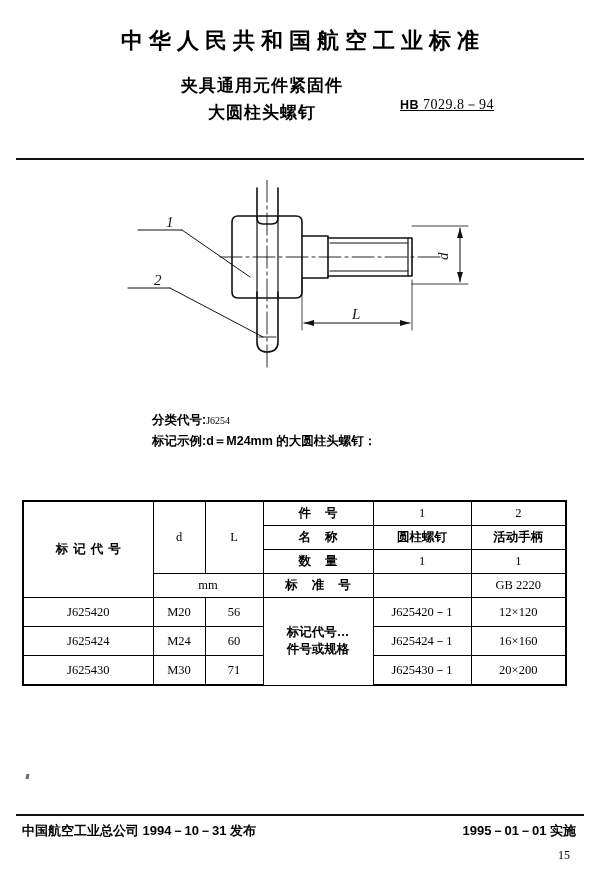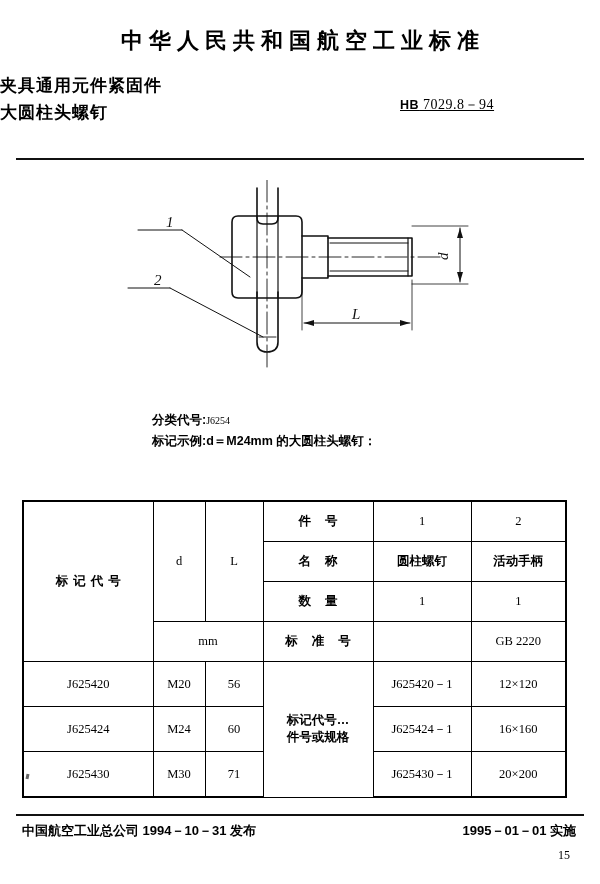--- a/index.html
+++ b/index.html
@@ -17,21 +17,21 @@
 
   
   .std-org{
     position:absolute;left:0;top:26px;width:600px;
     text-align:center;
     font-family:Liberation Sans, sans-serif;
     font-weight:bold;font-size:22px;letter-spacing:6px;
     text-indent:6px;
   }
   .title-block{
-    position:absolute;left:0;top:72px;width:500px;
+    position:absolute;left:12px;top:72px;width:500px;text-align:center;
   }
   .title-line{
     font-family:"Liberation Sans","DejaVu Sans",sans-serif;
     font-weight:bold;font-size:17px;letter-spacing:1px;
     line-height:27px;
   }
   .std-no{
     position:absolute;left:400px;top:96px;
     font-size:14px;letter-spacing:0.5px;white-space:nowrap;text-decoration:underline;
   }
@@ -65,21 +65,21 @@
   .tbl-wrap{position:absolute;left:22px;top:500px;width:543px;}
   table.spec{
     border-collapse:collapse;width:543px;
     font-size:12.5px;
     table-layout:fixed;
   }
   table.spec td{
     border:1px solid #000;
     text-align:center;
     vertical-align:middle;
-    padding:9px 2px;
+    padding:1px 2px;
     height:21px;
     font-family:"Liberation Serif","DejaVu Serif",serif;
   }
   table.spec td.cjk{
     font-family:"Liberation Sans","DejaVu Sans",sans-serif;
     font-weight:bold;font-size:12.5px;
   }
   table.spec td.sp{letter-spacing:5px;text-indent:5px;}
   table.spec td.sp2{letter-spacing:14px;text-indent:14px;}
   table.spec .outer-top{border-top:2px solid #000;}

